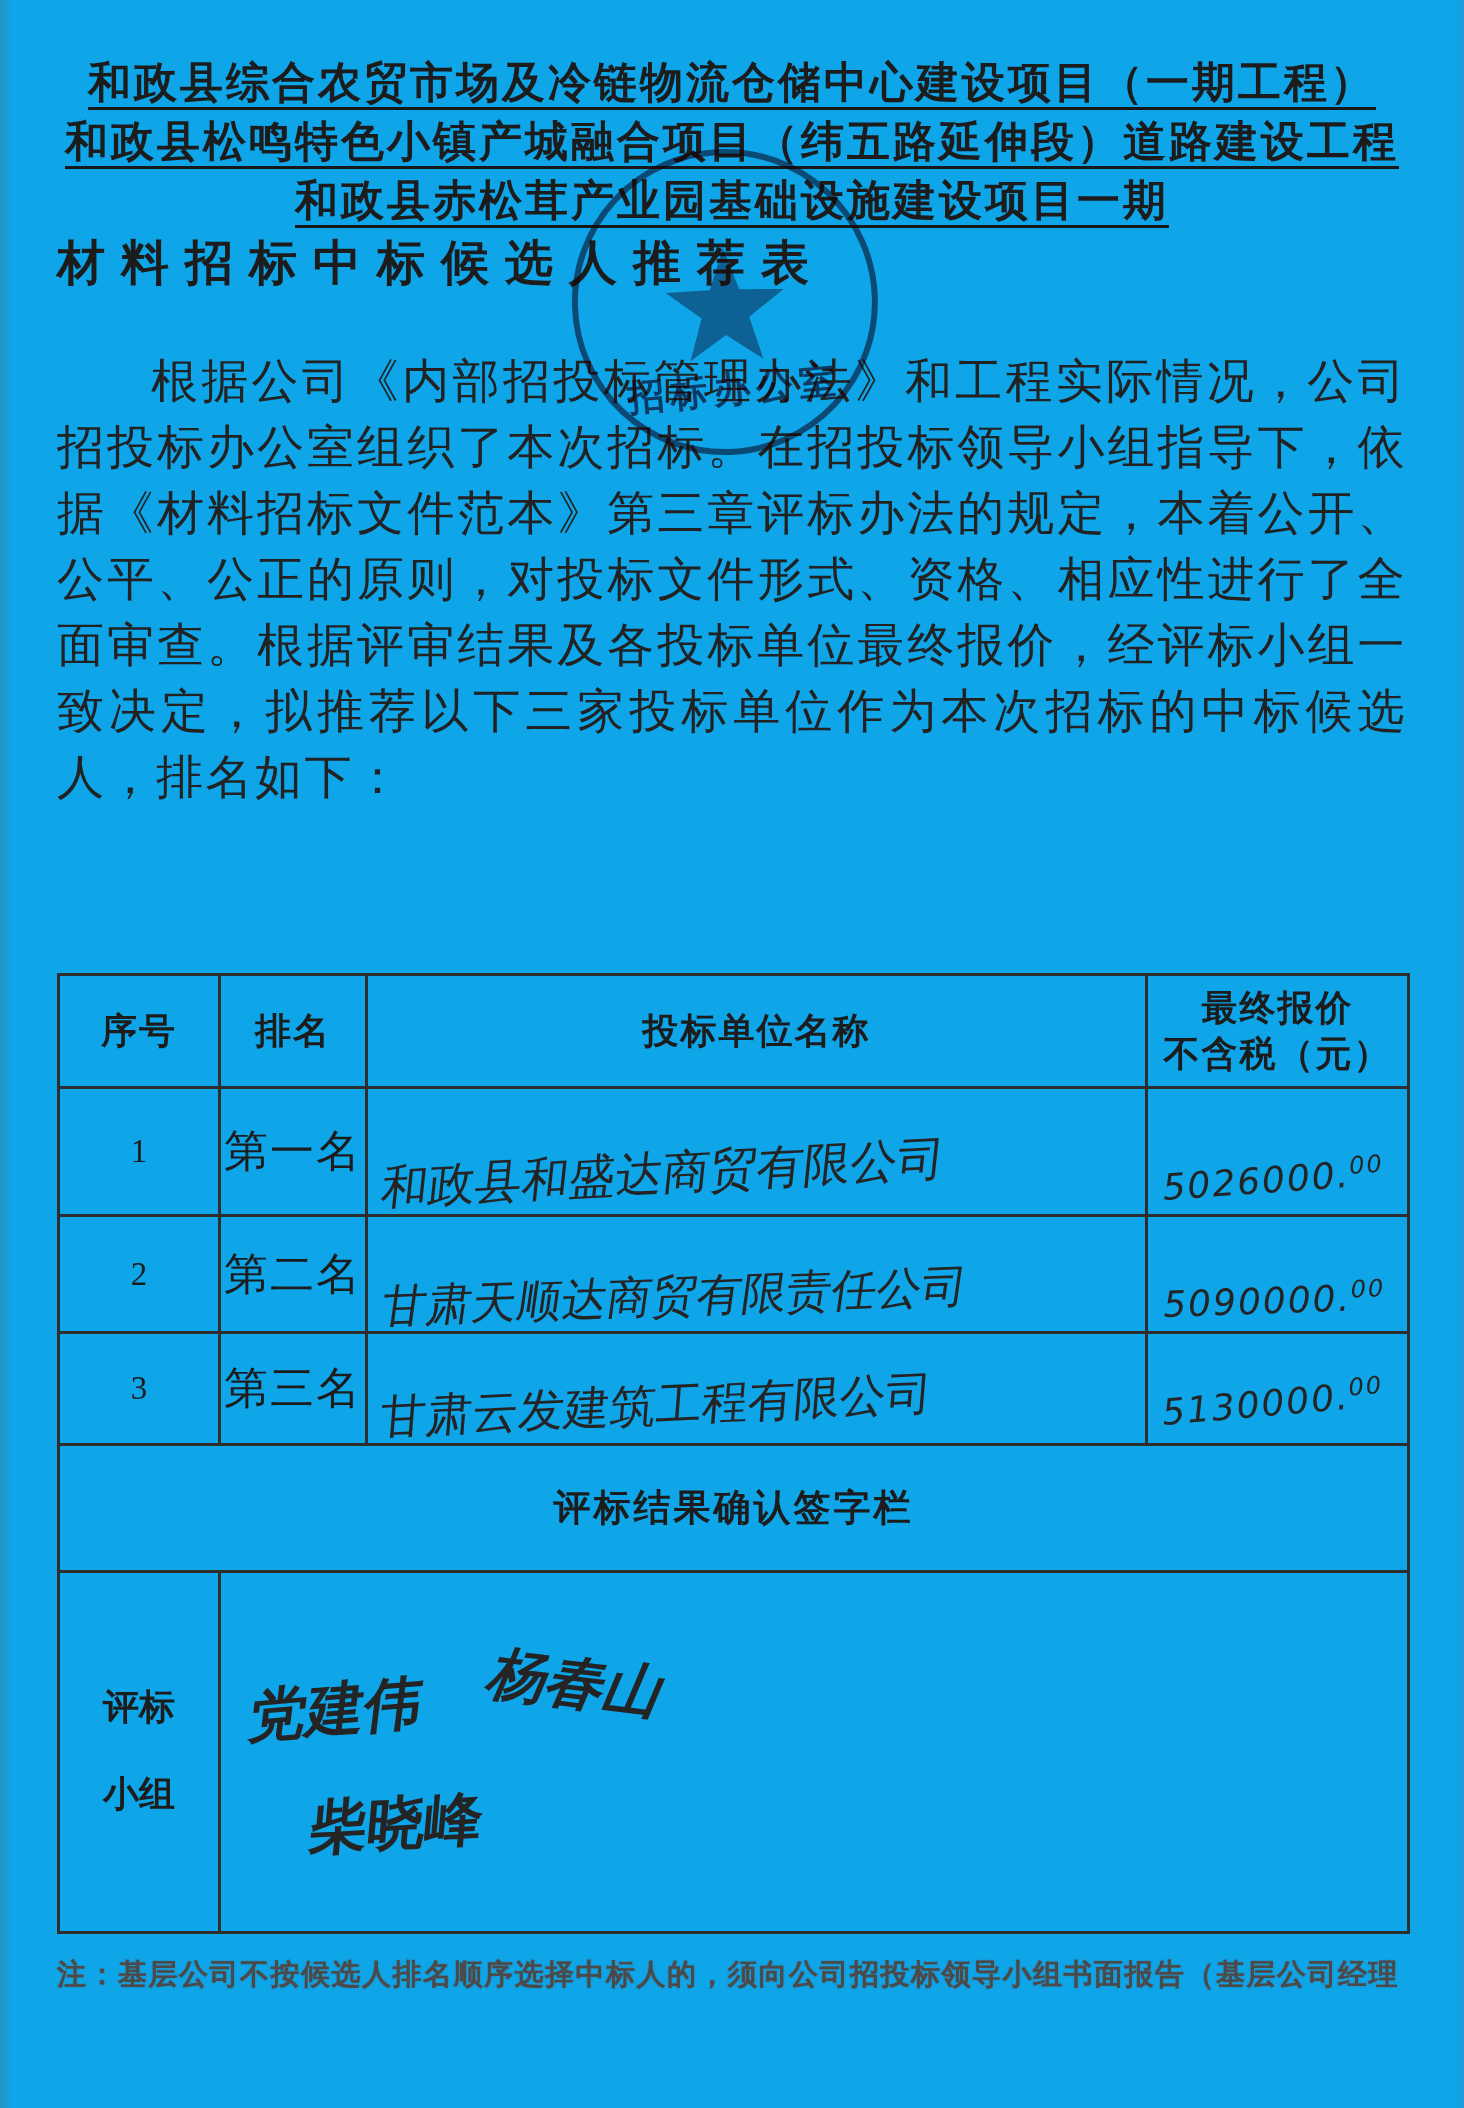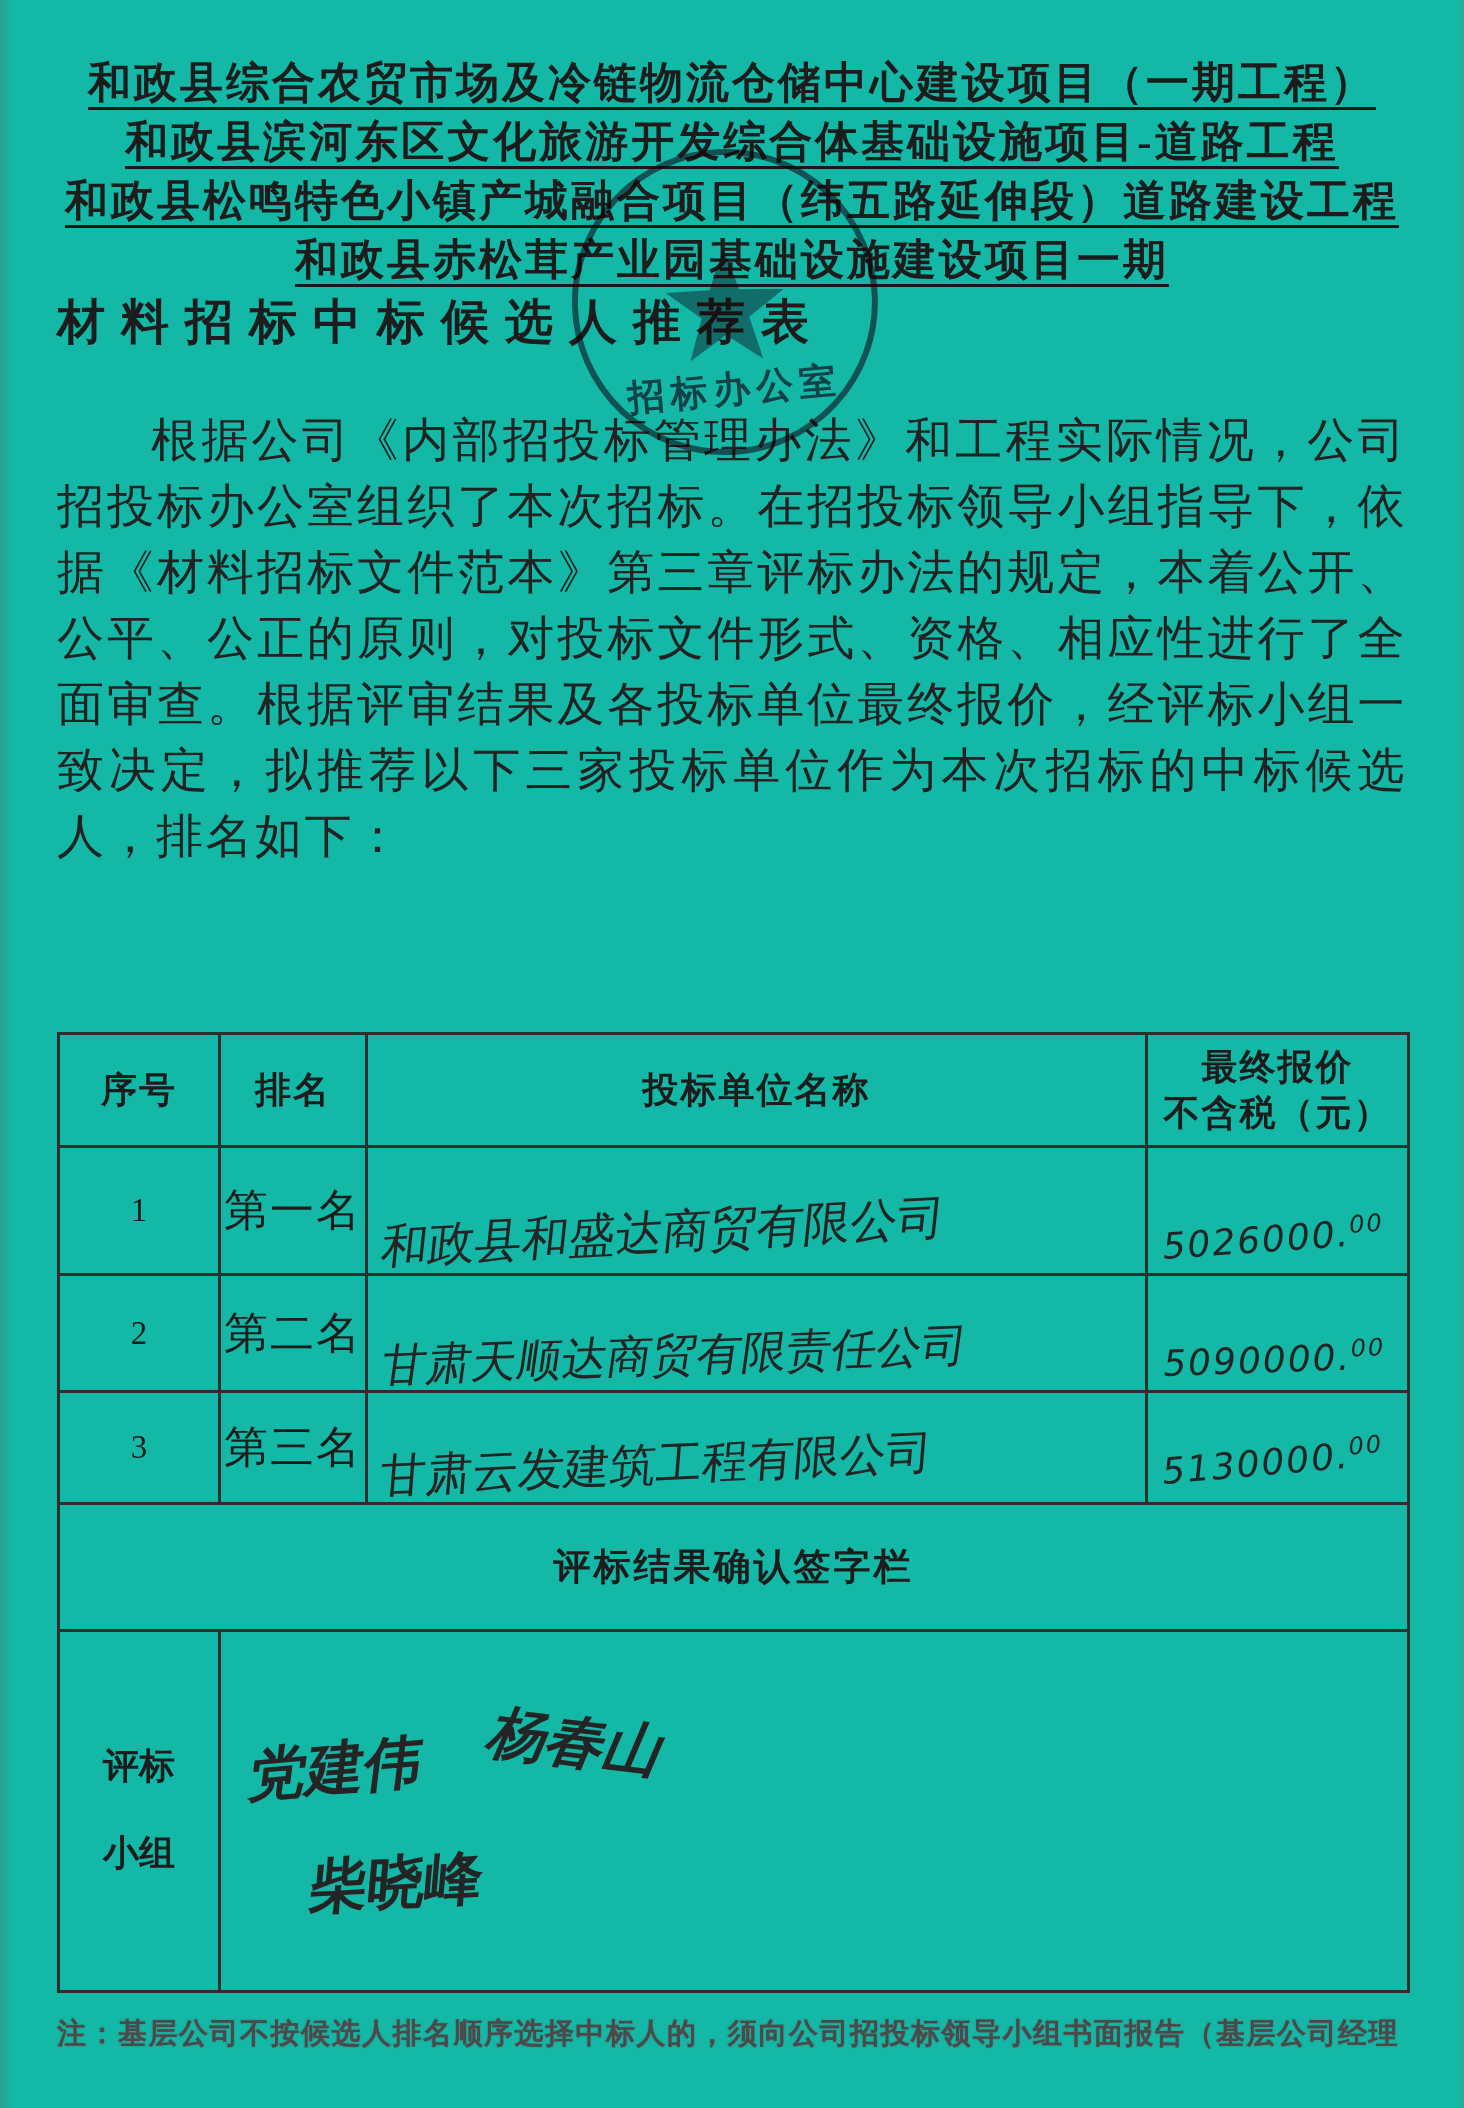--- a/index.html
+++ b/index.html
@@ -1,18 +1,18 @@
 <!DOCTYPE html>
 <html><head>
 <meta charset="utf-8">
 <style>
   html,body { margin:0; padding:0; background:#d9d9d6; }
   .page {
     position:relative; width:1464px; height:2108px; margin:0 auto;
-    background:#14b8a6; overflow:hidden; box-sizing:border-box;
+    background:#0ea5e9; overflow:hidden; box-sizing:border-box;
     padding:55px 57px 0 57px;
     font-family:"Liberation Serif","DejaVu Serif",serif; color:#1c1c1c;
   }
   .page::before{ content:''; position:absolute; left:0; top:0; bottom:0; width:12px;
     background:linear-gradient(90deg, rgba(100,100,100,.30), rgba(100,100,100,0)); pointer-events:none;}
   .page::after{ content:''; position:absolute; right:0; top:0; bottom:0; width:8px;
     background:linear-gradient(270deg, rgba(120,120,120,.18), rgba(120,120,120,0)); pointer-events:none;}
 
   
   .titles { text-align:center; }
@@ -70,21 +70,20 @@
   .stamp { position:absolute; left:560px; top:140px; width:330px; height:330px;
            mix-blend-mode:multiply; transform:rotate(-2deg); pointer-events:none; }
 </style>
 </head>
 <body>
 
 <div class="page">
 
   <div class="titles">
     <div class="hline"><span class="u">和政县综合农贸市场及冷链物流仓储中心建设项目（一期工程）</span></div>
-    <div class="hline"><span class="u">和政县滨河东区文化旅游开发综合体基础设施项目-道路工程</span></div>
     <div class="hline"><span class="u">和政县松鸣特色小镇产城融合项目（纬五路延伸段）道路建设工程</span></div>
     <div class="hline"><span class="u">和政县赤松茸产业园基础设施建设项目一期</span></div>
     <div class="doc-title">材料招标中标候选人推荐表</div>
   </div>
 
   <div class="stamp">
     <svg width="330" height="330" viewBox="0 0 330 330">
       <circle cx="165" cy="162" r="150" fill="none" stroke="#c34a5e" stroke-width="6" opacity="0.78"></circle>
       <polygon opacity="0.6" fill="#c45064" points="165,108 179.7,149.8 224,151 188.8,177.7 201.5,220 165,195 128.6,220 141.2,177.7 106,151 150.3,149.8"></polygon>
       <text x="172" y="262" text-anchor="middle" font-size="37" letter-spacing="6" fill="#bd3f55" opacity="0.85" font-family="Liberation Serif, DejaVu Serif, serif" font-weight="bold" transform="rotate(-3 165 255)">招标办公室</text>

